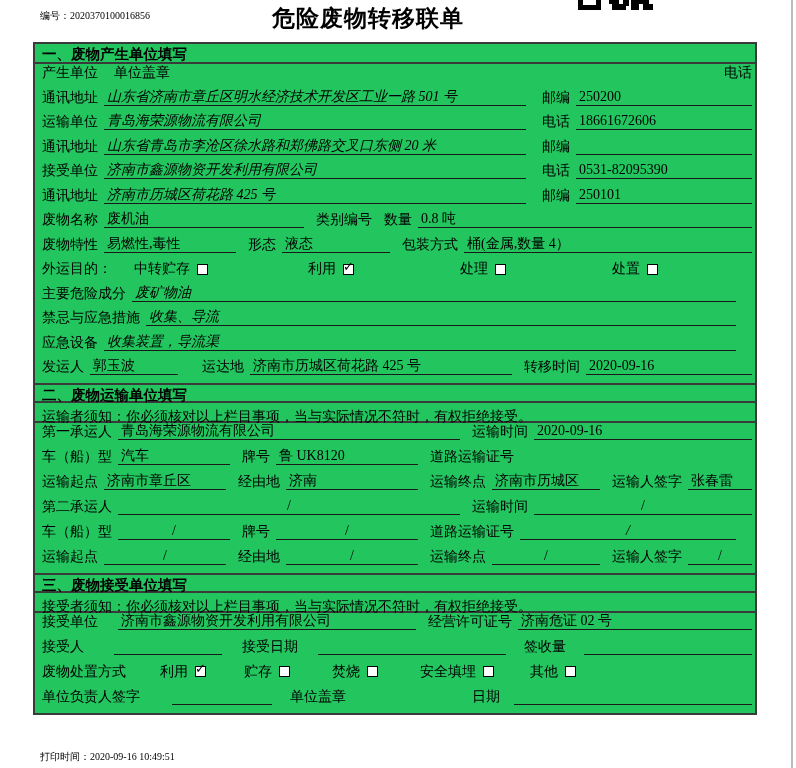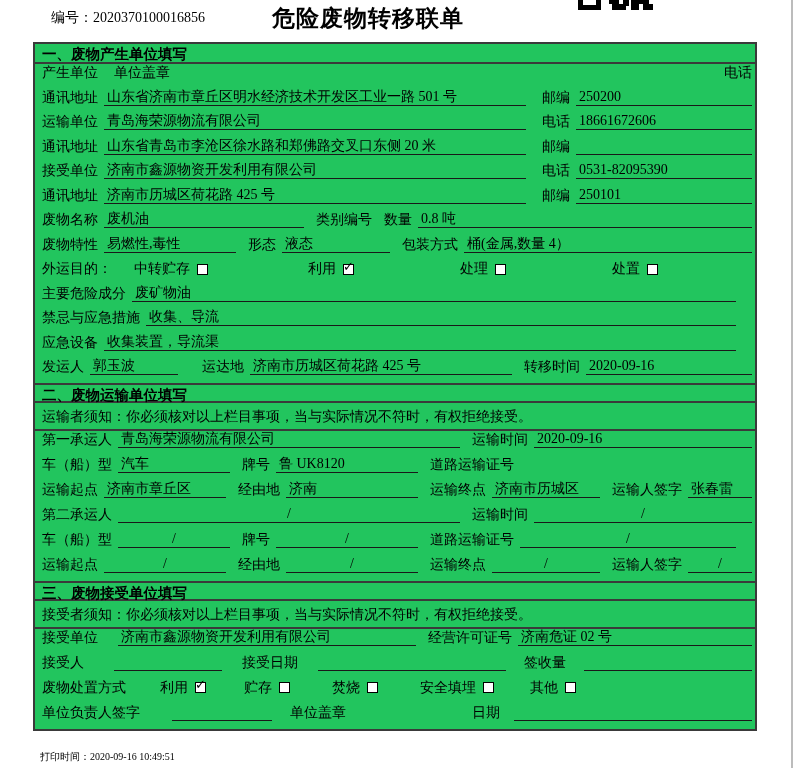--- a/index.html
+++ b/index.html
@@ -1,44 +1,44 @@
 <!DOCTYPE html>
 <html><head>
 <meta charset="utf-8">
 <style>
   * { margin:0; padding:0; box-sizing:border-box; }
   html,body { width:796px; height:768px; background:#ffffff; overflow:hidden;
     font-family:"Liberation Serif","DejaVu Serif",serif; color:#000; }
   .page { position:relative; width:796px; height:768px; }
 
   
-  .docno { position:absolute; left:51px; top:9px; font-size:14px; }
+  .docno { position:absolute; left:40px; top:9px; font-size:10px; }
   .title { position:absolute; left:0; right:60px; top:3px; text-align:center;
     font-size:23px; font-weight:bold; letter-spacing:1px;font-family:Liberation Mono, monospace; }
   .qr { position:absolute; left:578px; top:0; }
 
   
   .edge { position:absolute; right:3px; top:0; width:2px; height:768px; background:#bcbcbc; }
 
   
   .form { position:absolute; left:33px; top:42px; width:724px; border:2px solid #3a3a3a; background:#22c55e; }
   .sec-h { height:20px; line-height:20px; font-weight:bold; font-size:14.5px;
     padding-left:7px; border-bottom:2px solid #3a3a3a; }
   .sec-h.mid { border-top:2px solid #3a3a3a; }
-  .note { height:28px; line-height:28px; font-size:14px; padding-left:7px;
+  .note { height:20px; line-height:28px; font-size:14px; padding-left:7px;
     border-bottom:2px solid #3a3a3a; }
 
   .r { display:flex; align-items:flex-start; height:24.5px; padding:0 3px 3px 7px; font-size:14px; }
   .sec2 .r, .sec3 .r { height:25px; }
   .lb { white-space:nowrap; }
   .lb2 { white-space:nowrap; margin-left:12px; }
   .u { border-bottom:1px solid #191919; line-height:16px; height:17px; margin-left:6px;
     padding:0 3px; white-space:nowrap; overflow:hidden; }
   .fx { flex:1; }
-  .mr { margin-right:16px; }
+  .mr { margin-right:16px;font-style:italic; }
   .sp { flex:1; }
   .ctr { text-align:center; }
 
   .opt { display:inline-flex; align-items:center; }
   .cb { display:inline-block; width:11px; height:11px; border:1px solid #000;
     margin-left:7px; position:relative; background:#fff; }
   .cb i { font-style:normal; position:absolute; left:-1px; top:-5px; font-size:13px;
     font-weight:bold; font-family:"DejaVu Sans",sans-serif; line-height:13px; }
 
   .printline { position:absolute; left:40px; top:750px; font-size:10px; }

